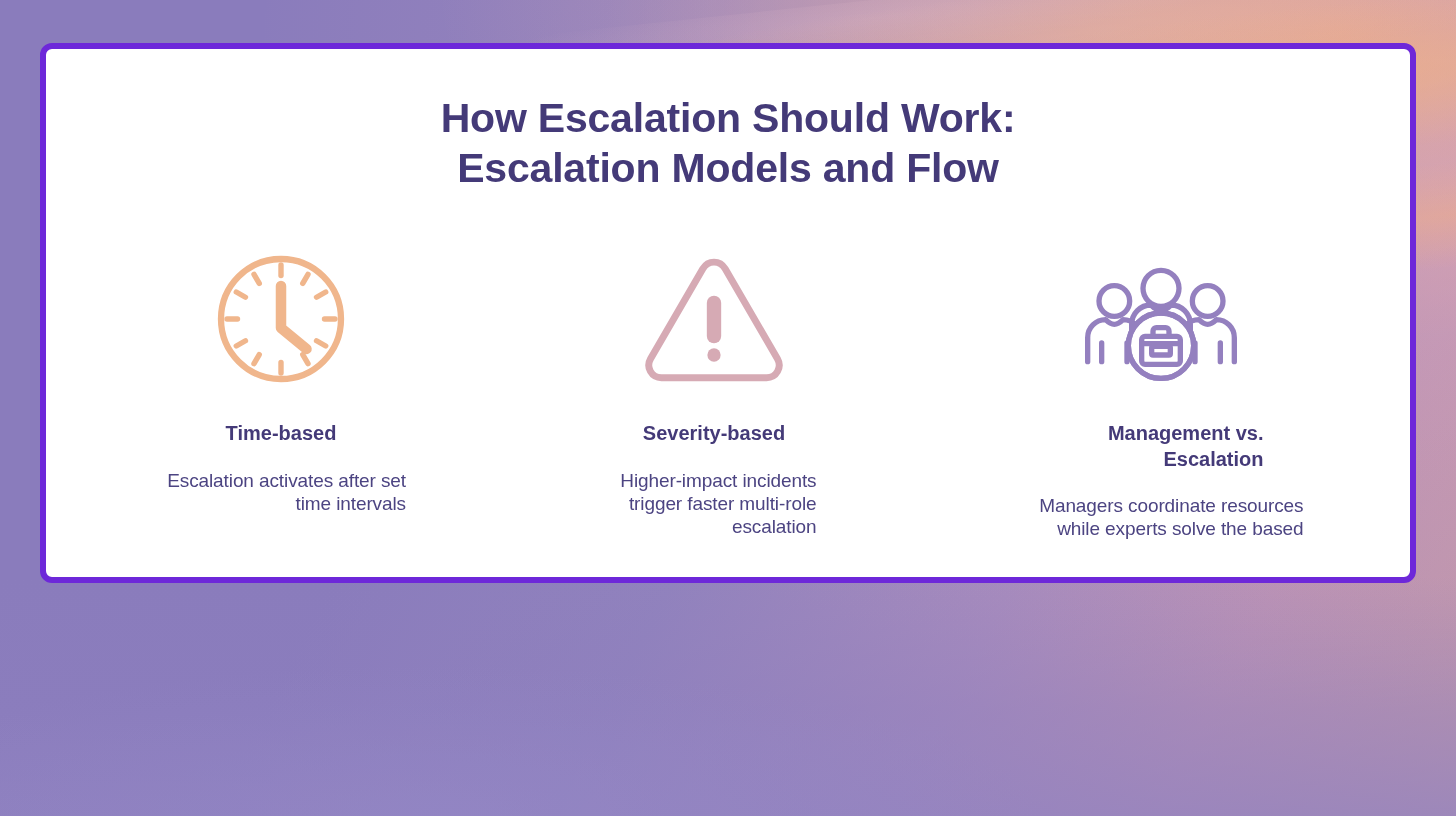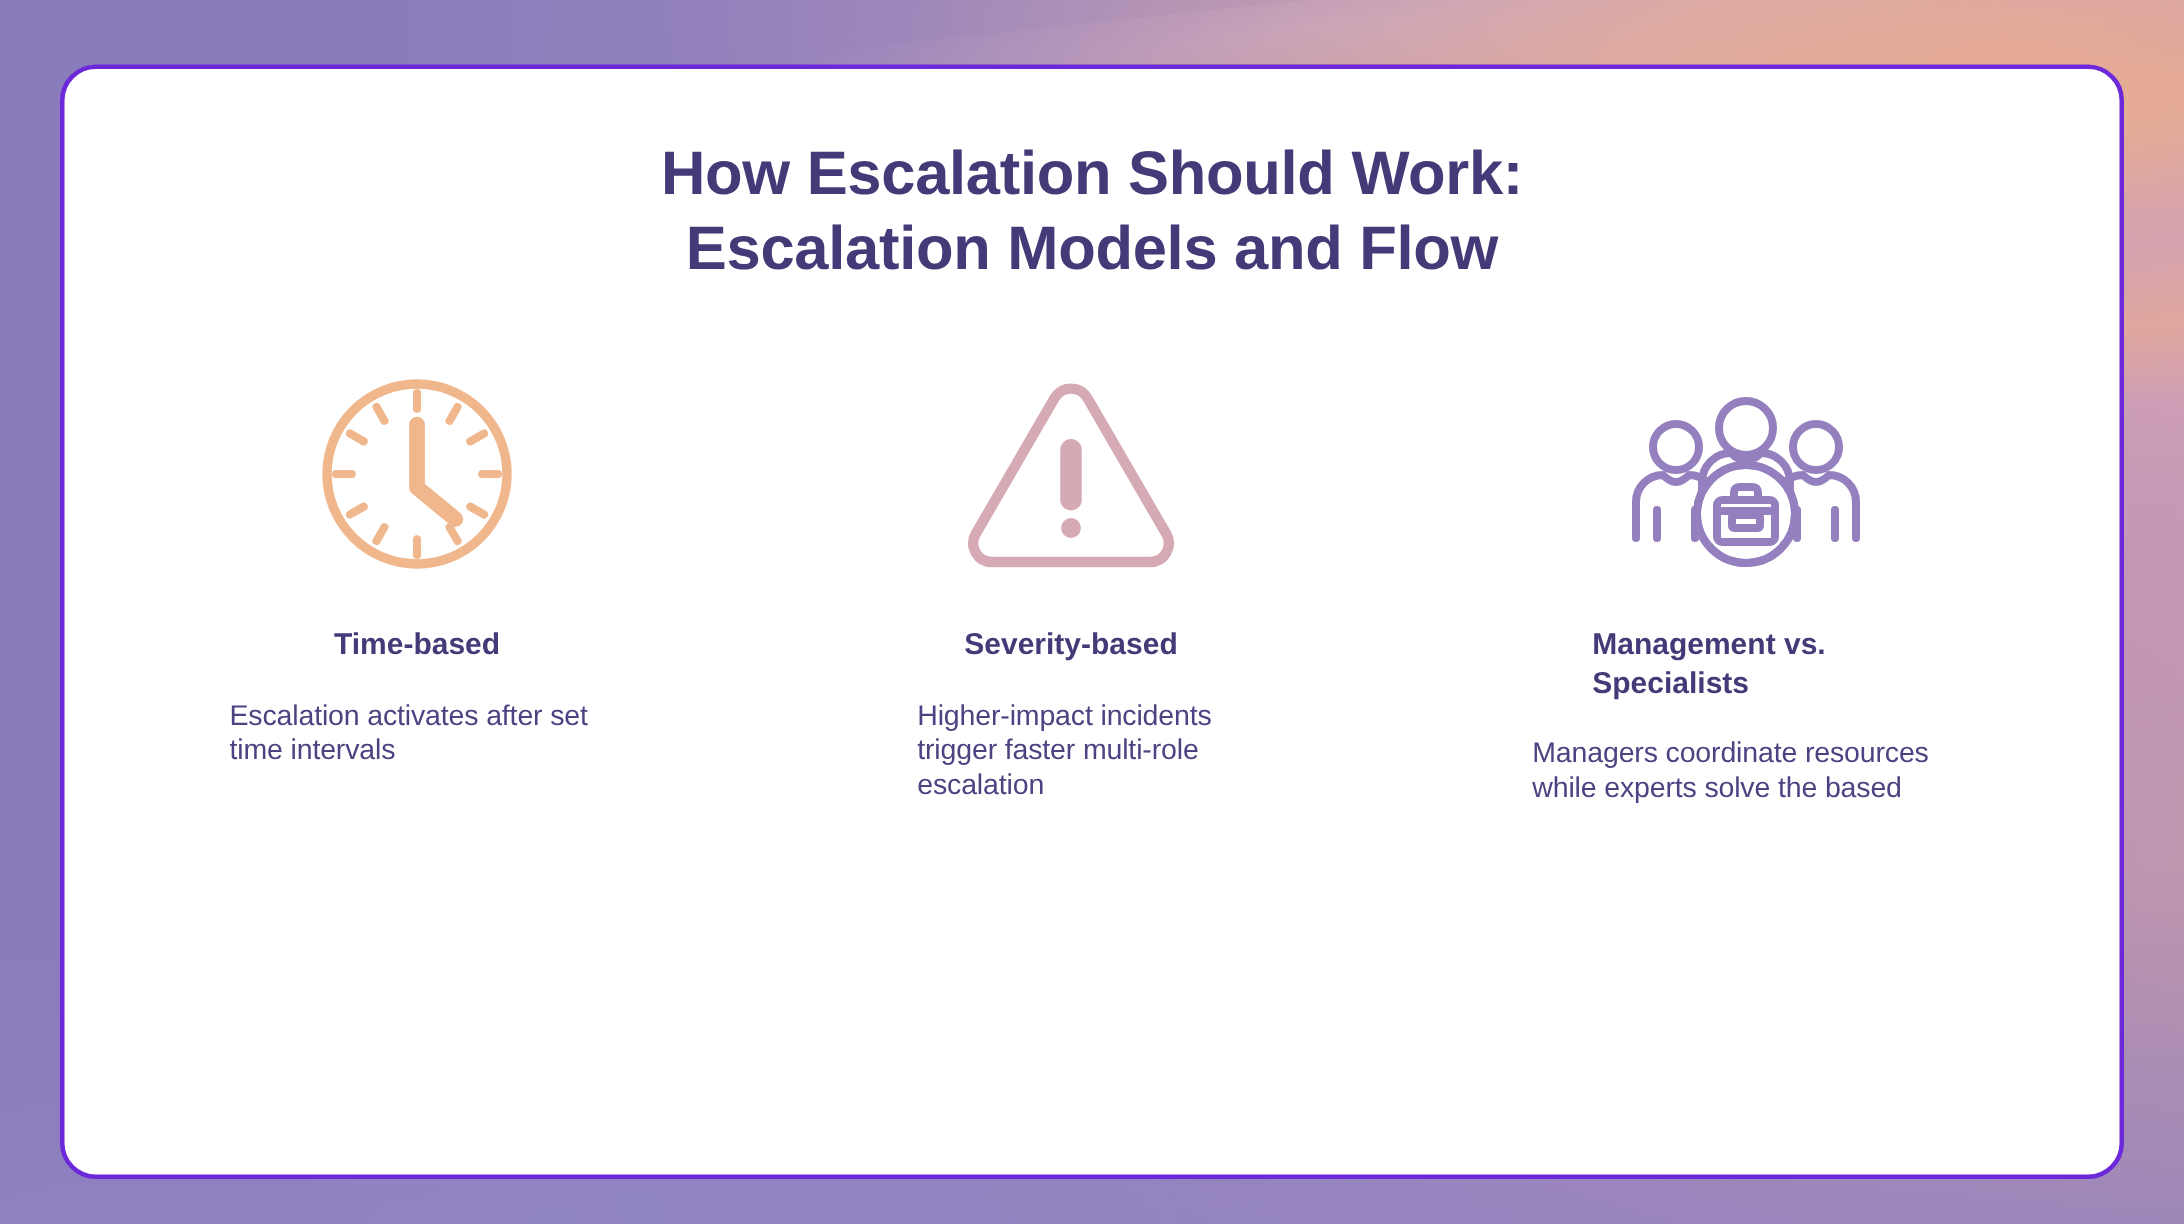--- a/index.html
+++ b/index.html
@@ -49,24 +49,24 @@
       radial-gradient(60% 90% at 30% 100%, rgba(150,138,200,0.45) 0%, rgba(150,138,200,0) 70%),
       linear-gradient(180deg, rgba(138,124,188,0) 0%, rgba(140,126,190,0.45) 55%, rgba(143,129,192,0.75) 100%);
   }
 
   
   #card {
     position: absolute;
     left: 40px;
     top: 43px;
     width: 1376px;
-    height: 743px;
+    height: 540px;
     background: #ffffff;
-    border: 3px solid #6d28d9;
-    border-radius: 24px;
+    border: 6px solid #6d28d9;
+    border-radius: 12px;
   }
 
   
   #title {
     margin-top: 44px;
     text-align: center;
     color: #443a78;
     font-size: 41px;
     font-weight: bold;
     line-height: 1.22;
@@ -81,21 +81,21 @@
     justify-content: space-between;
     padding: 0 104px;
     margin-top: 46px;
   }
 
   .column {
     width: 262px;
     display: flex;
     flex-direction: column;
     align-items: center;
-    text-align: left;
+    text-align: right;
   }
 
   .icon-wrap {
     height: 160px;
     width: 160px;
     display: flex;
     align-items: center;
     justify-content: center;
     margin-bottom: 22px;
   }
@@ -210,18 +210,18 @@
           <circle cx="60" cy="70" r="24.5" fill="#ffffff"></circle>
           <circle cx="60" cy="70" r="24.5"></circle>
 
           <rect x="45.5" y="63" width="29" height="21" rx="2.5"></rect>
           <path d="M54 63 L54 59 C54 57.6 55.1 56.5 56.5 56.5
                    L63.5 56.5 C64.9 56.5 66 57.6 66 59 L66 63"></path>
           <path d="M45.5 68.5 L74.5 68.5"></path>
           <rect x="53" y="70.5" width="14" height="6.5" rx="1" fill="#ffffff"></rect>
         </svg>
       </div>
-      <div class="col-title">Management vs. Specialists</div>
+      <div class="col-title">Management vs. Escalation</div>
       <div class="col-body">Managers coordinate resources while experts solve the based</div>
     </div>
 
   </div>
 </div>
 
 </body></html>

